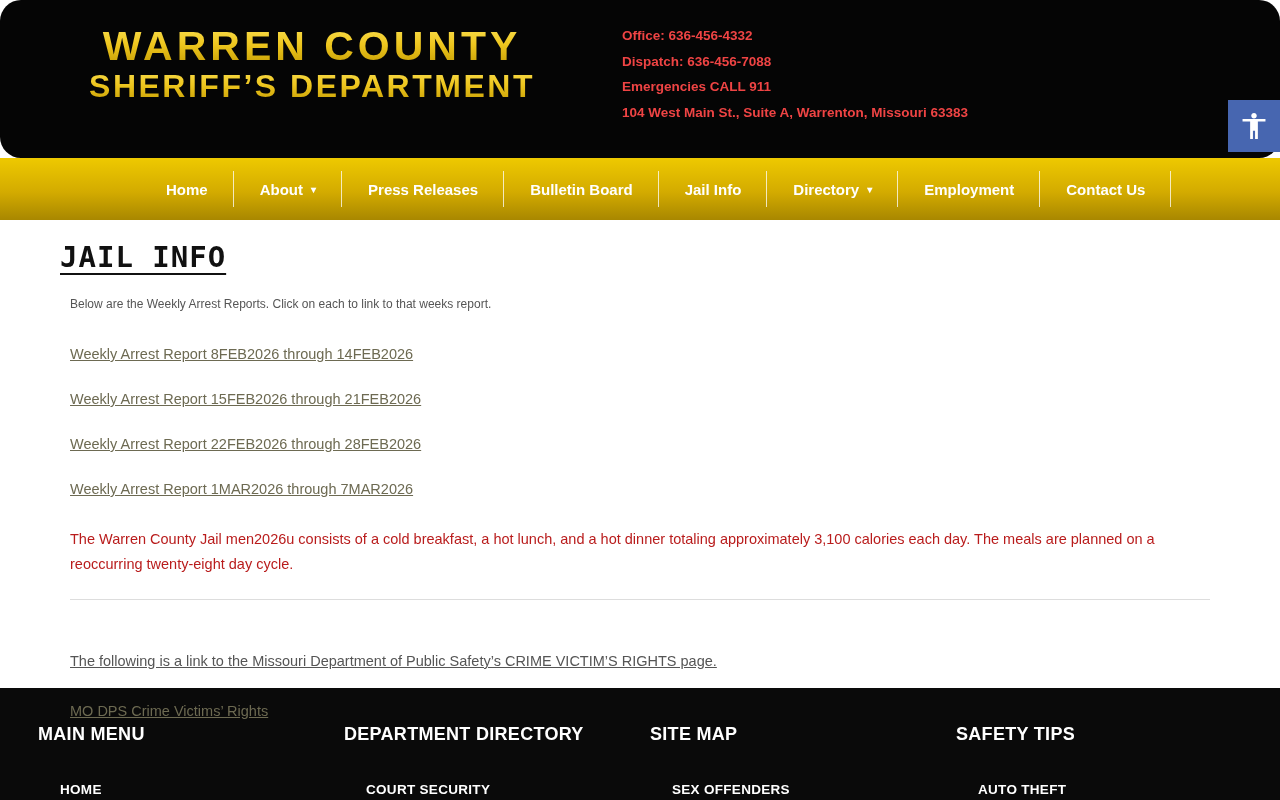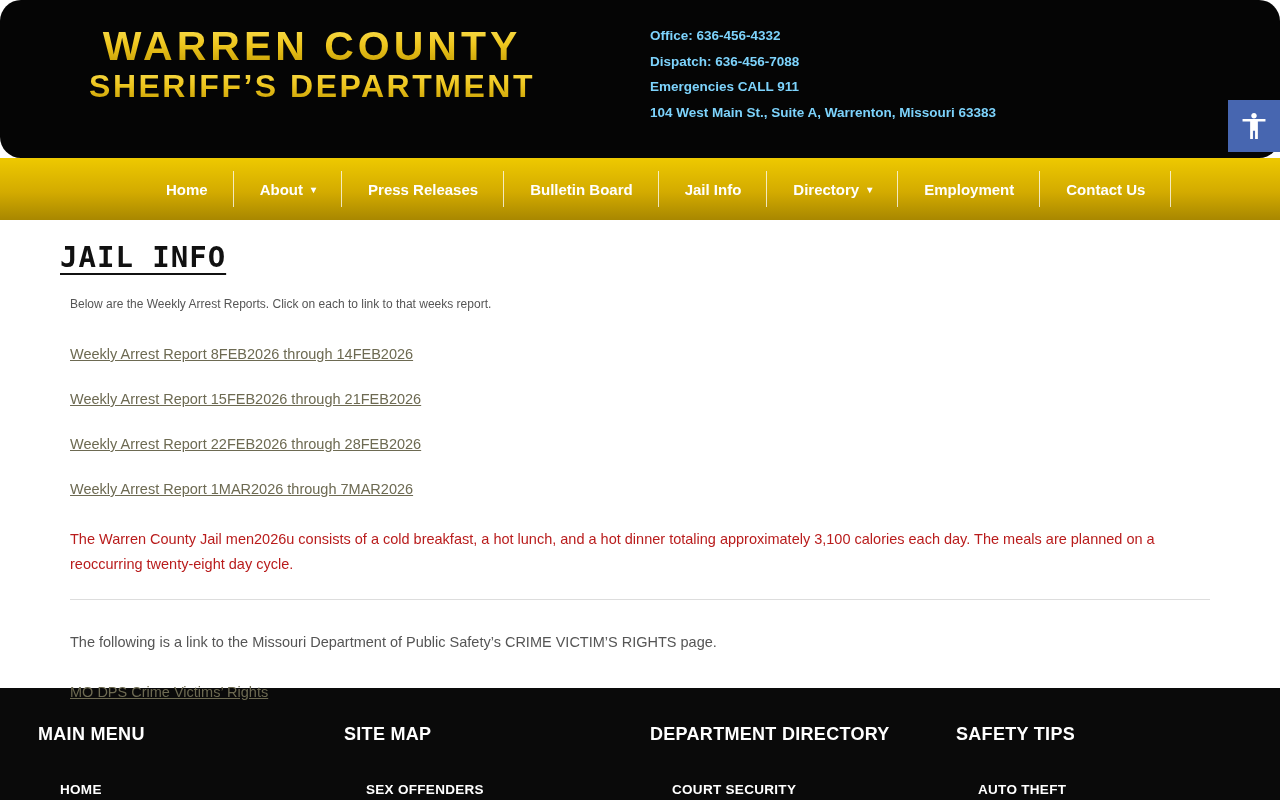--- a/index.html
+++ b/index.html
@@ -14,21 +14,21 @@
     background: linear-gradient(180deg, #f9dd4e 0%, #eec61e 45%, #c49c02 100%);
     -webkit-background-clip: text; background-clip: text; color: transparent;
     white-space: nowrap;
   }
   .logo-line2 {
     font-size: 32px; font-weight: 800; letter-spacing: 2.5px; line-height: 1.1; margin-top: 2px;
     background: linear-gradient(180deg, #f9dd4e 0%, #eec61e 45%, #c49c02 100%);
     -webkit-background-clip: text; background-clip: text; color: transparent;
     white-space: nowrap;
   }
-  .contact { position: absolute; left: 650px; top: 23px; color: #7dd3fc; }
+  .contact { position: absolute; left: 622px; top: 23px; color: #ef4444; }
   .contact-line { font-size: 13.5px; font-weight: bold; line-height: 25.5px; white-space: nowrap; }
   .a11y-btn { position: absolute; right: 0; top: 100px; width: 52px; height: 52px;
     background: #4766b0; display: flex; align-items: center; justify-content: center;
     border: none; cursor: pointer; }
   .a11y-btn svg { width: 32px; height: 32px; fill: #ffffff; }
 
   
   .nav { width: 1280px; height: 62px;
     background: linear-gradient(180deg, #eec900 0%, #d3ab00 55%, #a88700 100%);
     display: flex; align-items: stretch; padding-left: 140px; }
@@ -43,21 +43,21 @@
   .content { width: 1280px; height: 468px; background: #ffffff; padding: 20px 70px 0 70px; }
   .page-title { font-family: "DejaVu Sans Mono", monospace; font-size: 29px; font-weight: bold;
     color: #111111; letter-spacing: 1px; margin-left: -10px;
     text-decoration: underline; text-underline-offset: 6px; text-decoration-thickness: 2px; }
   .intro { margin-top: 18px; font-size: 12px; color: #555555; line-height: 24px; }
   .report-link-row { margin-top: 31px; line-height: 14px; }
   .report-link-row a, .victims-link-row a { color: #6d6a52; font-size: 14.5px;
     text-decoration: underline; cursor: pointer; }
   .meals { margin-top: 31px; font-size: 14.5px; color: #b91c1c; line-height: 25px; max-width: 1140px; }
   .divider { margin-top: 22px; border: none; border-top: 1px solid #dddddd; width: 1140px; }
-  .victims { margin-top: 30px; font-size: 14.5px; color: #555555; line-height: 24px; }
+  .victims { margin-top: 49px; font-size: 14.5px; color: #555555; line-height: 24px; text-decoration: underline; }
   .victims-link-row { margin-top: 31px; line-height: 14px; }
 
   
   .footer { width: 1280px; height: 127px; background: #0a0a0a; padding: 36px 0 16px 38px;
     display: flex; }
   .f-col { width: 306px; }
   .f-heading { color: #ffffff; font-size: 18px; font-weight: bold; letter-spacing: 0.3px;
     line-height: 20px; }
   .f-item { display: block; margin: 38px 0 0 22px; color: #ffffff; font-size: 13.5px;
     font-weight: bold; letter-spacing: 0.3px; text-decoration: none; cursor: pointer;
@@ -141,24 +141,24 @@
     <a>MO DPS Crime Victims’ Rights</a>
   </p>
 </div>
 
 <div class="footer">
   <div class="f-col">
     <div class="f-heading">MAIN MENU</div>
     <a class="f-item">HOME</a>
   </div>
   <div class="f-col">
+    <div class="f-heading">DEPARTMENT DIRECTORY</div>
+    <a class="f-item">COURT SECURITY</a>
+  </div>
+  <div class="f-col">
     <div class="f-heading">SITE MAP</div>
     <a class="f-item">SEX OFFENDERS</a>
-  </div>
-  <div class="f-col">
-    <div class="f-heading">DEPARTMENT DIRECTORY</div>
-    <a class="f-item">COURT SECURITY</a>
   </div>
   <div class="f-col">
     <div class="f-heading">SAFETY TIPS</div>
     <a class="f-item">AUTO THEFT</a>
   </div>
 </div>
 
 </body></html>

